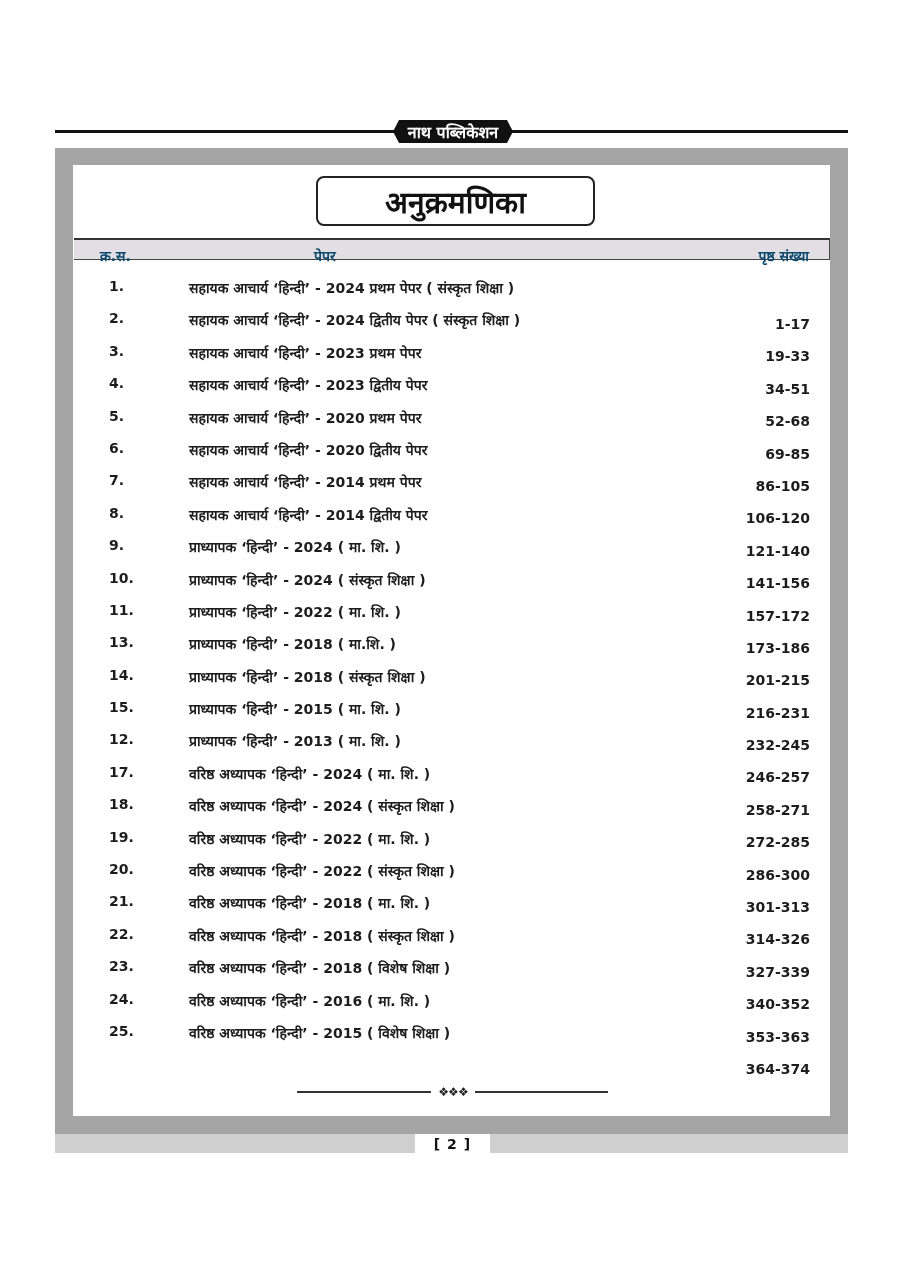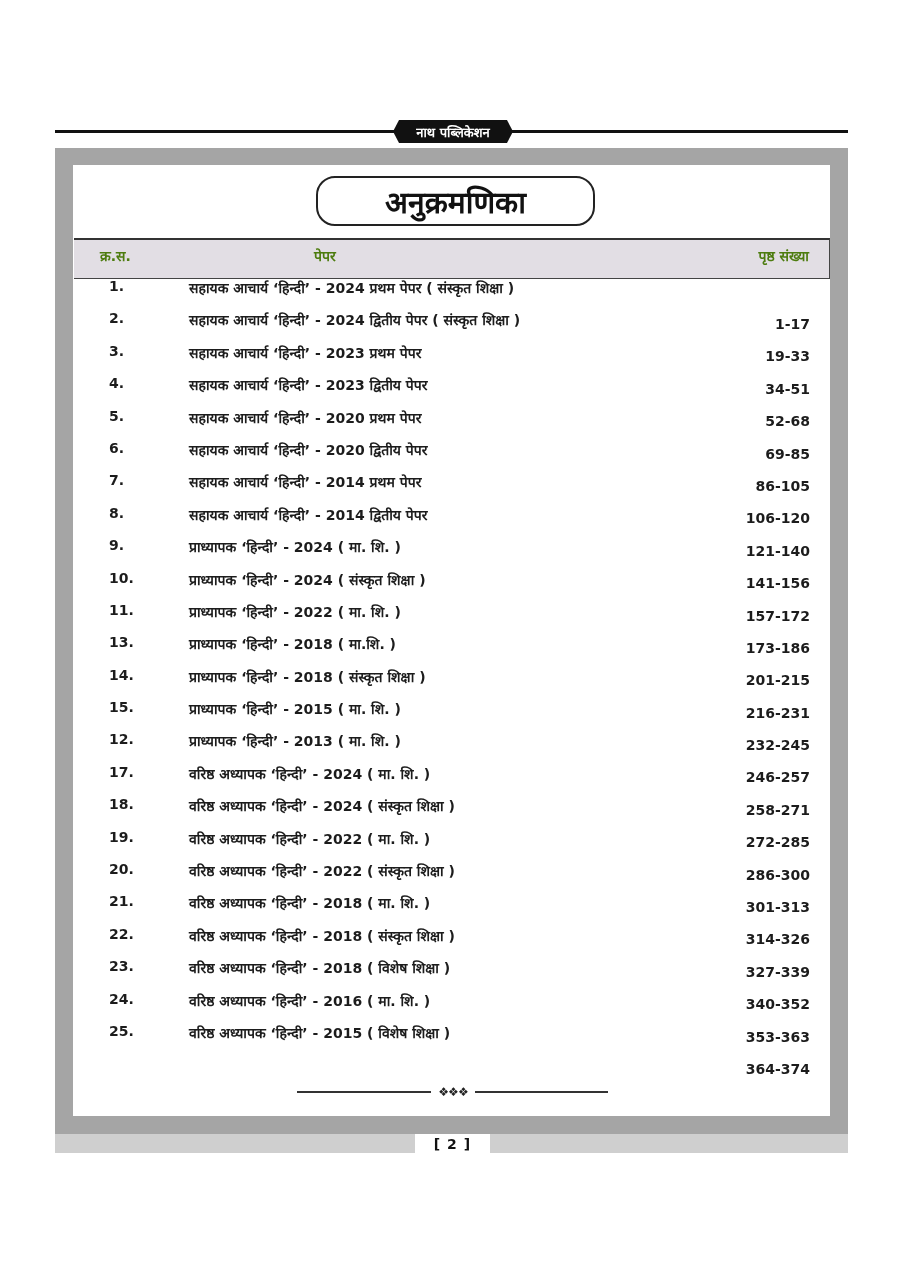--- a/index.html
+++ b/index.html
@@ -5,40 +5,40 @@
   html, body { margin:0; padding:0; }
   body {
     width:904px; height:1280px; background:#ffffff; position:relative; overflow:hidden;
     font-family:"DejaVu Sans", "Liberation Sans", sans-serif; color:#1a1a1a;
   }
   .top-rule {
     position:absolute; left:55px; top:130px; width:793px; height:3px; background:#111;
   }
   .banner {
     position:absolute; left:393px; top:120px; width:120px; height:23px;
-    background:#111; color:#fff; font-size:13px; font-weight:bold;
+    background:#111; color:#fff; font-size:16px; font-weight:bold;
     display:flex; align-items:center; justify-content:center;
     clip-path: polygon(6px 0, calc(100% - 6px) 0, 100% 50%, calc(100% - 6px) 100%, 6px 100%, 0 50%);
   }
   .frame {
     position:absolute; left:55px; top:148px; width:793px; height:986px; background:#a5a5a5;
   }
   .inner {
     position:absolute; left:73px; top:165px; width:757px; height:951px; background:#fff;
   }
   .title-box {
     position:absolute; left:243px; top:11px; width:279px; height:50px;
-    border:2px solid #222; border-radius:19px; box-sizing:border-box;
+    border:2px solid #222; border-radius:8px; box-sizing:border-box;
     display:flex; align-items:center; justify-content:center;
     font-size:30px; font-weight:bold; color:#111;
   }
   .header-row {
-    position:absolute; left:1px; top:73px; width:756px; height:41px; box-sizing:border-box;
+    position:absolute; left:1px; top:73px; width:756px; height:22px; box-sizing:border-box;
     background:#e2dee4; border-top:2px solid #333; border-bottom:1px solid #444; border-right:1px solid #444;
-    font-size:14px; font-weight:bold; color:#4d7c0f;
+    font-size:14px; font-weight:bold; color:#0c4a6e;
   }
   .header-row span { position:absolute; top:6px; }
   .h-sn { left:26px; }
   .h-paper { left:240px; }
   .h-pages { right:20px; }
   .rows { position:absolute; left:0; top:108px; width:757px; }
   .row {
     position:relative; height:32.4px; font-size:14px; font-weight:bold; color:#1c1c1c;
   }
   .row span { position:absolute; top:5px; white-space:nowrap; }

